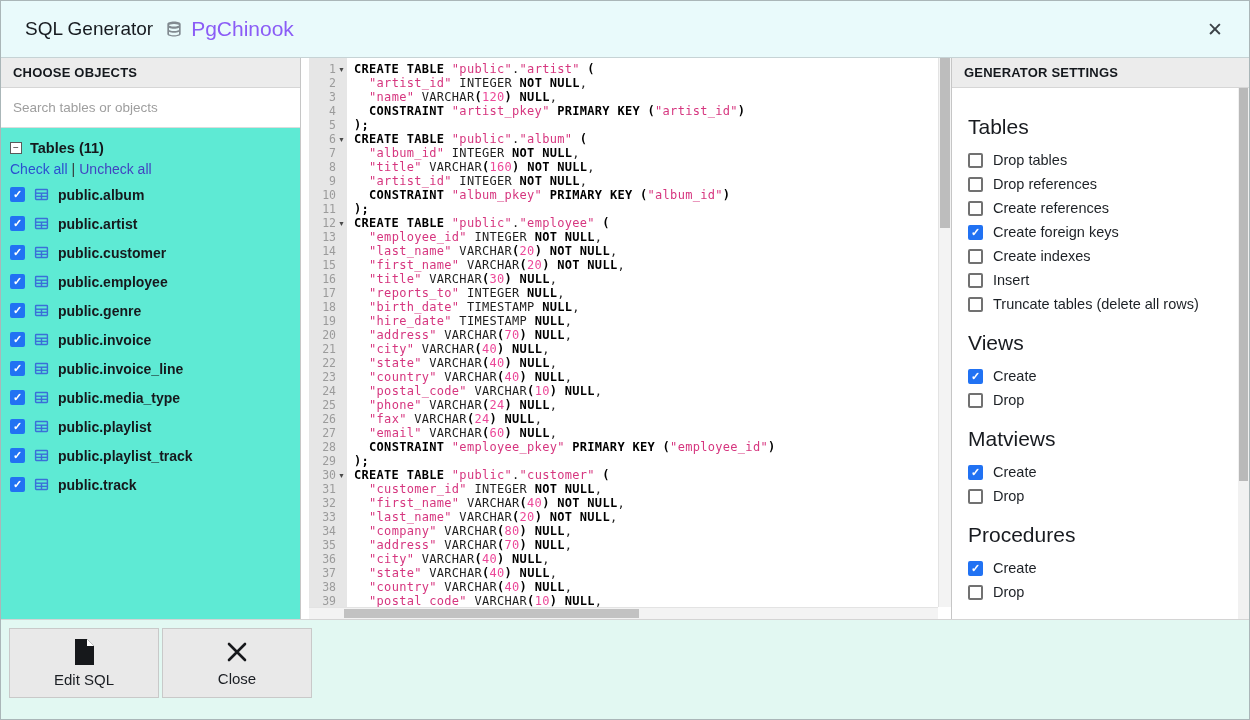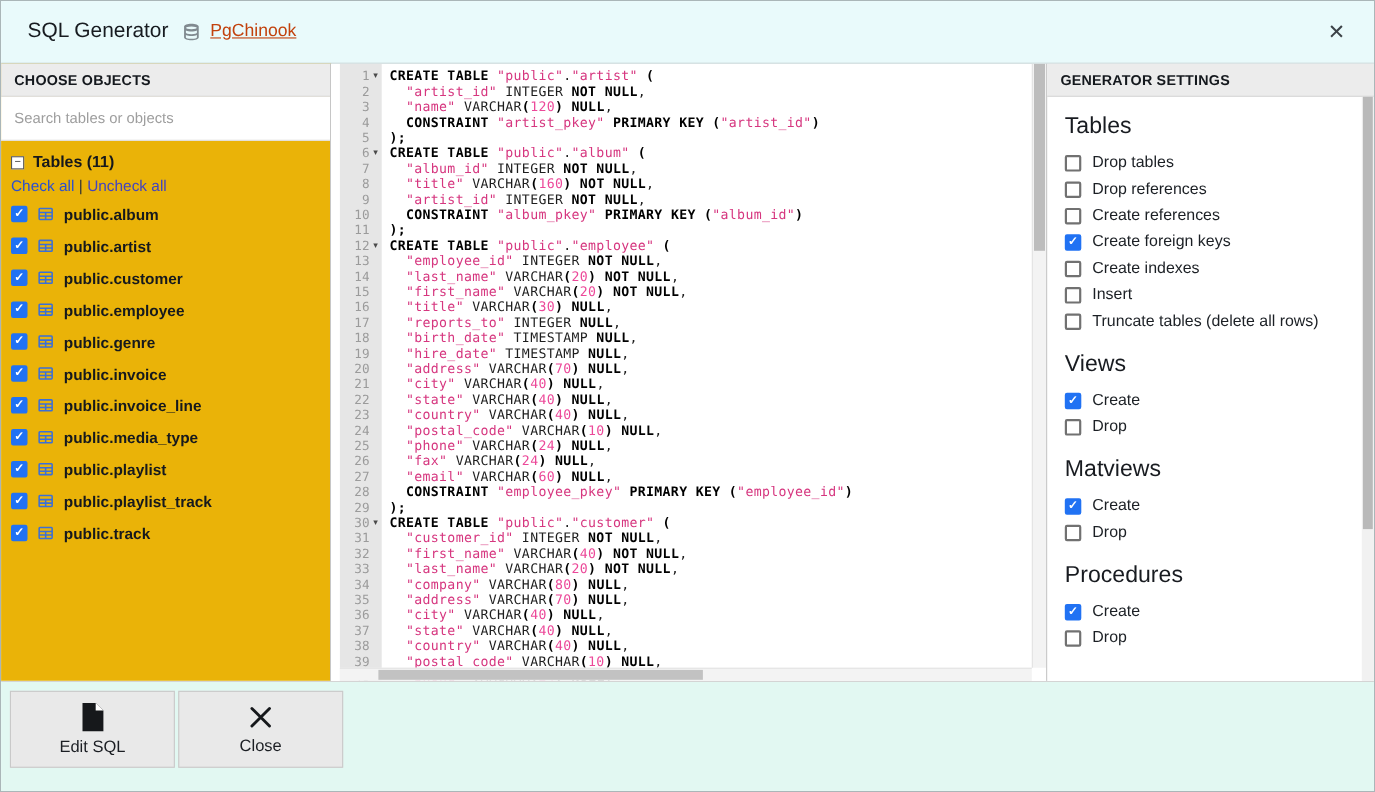--- a/index.html
+++ b/index.html
@@ -5,27 +5,27 @@
   * { box-sizing: border-box; }
   html,body { margin:0; padding:0; background:#fff; }
   body { font-family:"Liberation Sans", sans-serif; }
 
   .window { width:1250px; height:720px; border:1px solid #aab6b8; display:flex; flex-direction:column; background:#fff; overflow:hidden; }
 
   
   .titlebar { height:57px; flex:none; background:#e9fafb; border-bottom:1px solid #c6d3d5; display:flex; align-items:center; padding:0 26px 0 24px; }
   .tb-title { font-size:19px; color:#171b20; }
   .tb-dbicon { width:20px; height:20px; margin:0 7px 0 11px; flex:none; }
-  .tb-subtitle { font-size:16px; color:#c2410c;text-decoration:underline; }
+  .tb-subtitle { font-size:21px; color:#8b5cf6; }
   .tb-close { margin-left:auto; font-size:19px; color:#3c4247; cursor:pointer; line-height:1; }
 
   .main { flex:1; display:flex; min-height:0; }
 
   
-  .left { width:300px; flex:none; border-right:1px solid #c6c6c6; display:flex; flex-direction:column; background:#eab308; }
+  .left { width:300px; flex:none; border-right:1px solid #c6c6c6; display:flex; flex-direction:column; background:#5eead4; }
   .panel-hd { height:30px; flex:none; background:#ececec; border-bottom:1px solid #d6d6d6; font-size:13px; font-weight:bold; color:#14181d; display:flex; align-items:center; padding:0 12px; letter-spacing:.2px; }
   .search { height:40px; flex:none; border:none; border-bottom:1px solid #dcdcdc; padding:0 12px; font-size:13.5px; font-family:"Liberation Sans",sans-serif; color:#333; outline:none; width:100%; }
   .search::placeholder { color:#9e9e9e; }
   .tree { flex:1; overflow:hidden; padding-top:9px; }
   .tree-group { display:flex; align-items:center; gap:8px; padding-left:9px; height:22px; }
   .minus-box { width:12px; height:12px; border:1px solid #5a5a5a; background:#fff; display:flex; align-items:center; justify-content:center; font-size:10px; line-height:1; color:#333; flex:none; }
   .group-label { font-weight:bold; font-size:14.5px; color:#15181c; }
   .tree-links { padding:2px 0 3px 9px; font-size:14px; }
   .link-check { color:#2b50d0; cursor:pointer; }
   .link-sep { color:#333; margin:0 4px; }
@@ -53,21 +53,21 @@
   .str { color:#d6367f; }
   .num { color:#ec4899; }
 
   .vsb { position:absolute; right:0; top:0; bottom:12px; width:13px; background:#f3f3f3; border-left:1px solid #e3e3e3; }
   .vsb .thumb { position:absolute; left:1px; right:1px; top:0; height:31%; background:#bdbdbd; }
   .hsb { position:absolute; left:8px; right:13px; bottom:0; height:12px; background:#f3f3f3; border-top:1px solid #e3e3e3; }
   .hsb .thumb { position:absolute; top:1px; bottom:1px; left:35px; width:295px; background:#c2c2c2; }
 
   
   .right { width:298px; flex:none; border-left:1px solid #c6c6c6; display:flex; flex-direction:column; background:#fff; position:relative; }
-  .set-content { flex:1; overflow:hidden; padding:0 24px 0 16px; }
+  .set-content { flex:1; overflow:hidden; padding:12px 24px 0 16px; }
   .set-title { font-size:21px; font-weight:400; color:#181b20; margin:15px 0 9px; }
   .opt-row { display:flex; align-items:center; gap:10px; height:24px; cursor:pointer; }
   .opt-label { font-size:14.5px; color:#1c2025; }
   .right-vsb { position:absolute; right:0; top:30px; bottom:0; width:11px; background:#f1f1f1; }
   .right-vsb .thumb { position:absolute; left:1px; right:1px; top:0; height:74%; background:#b9b9b9; }
 
   
   .footer { height:100px; flex:none; background:#e2f8f2; border-top:1px solid #d4d4d4; padding:8px 0 0 8px; display:flex; gap:3px; }
   .f-btn { width:150px; height:70px; background:#e9e9e9; border:1px solid #c9c9c9; display:flex; flex-direction:column; align-items:center; justify-content:center; gap:6px; cursor:pointer; padding:0; }
   .f-label { font-size:15px; color:#1b1e23; font-family:"Liberation Sans",sans-serif; }

